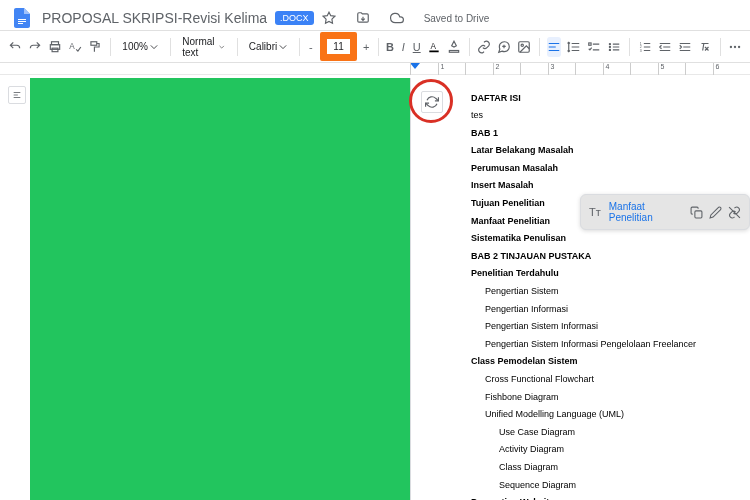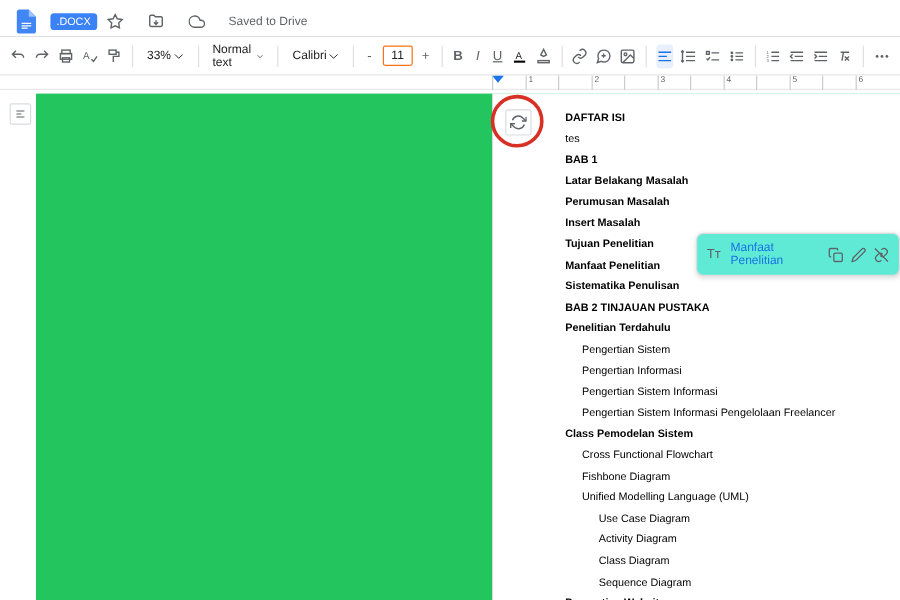--- a/index.html
+++ b/index.html
@@ -30,36 +30,37 @@
 .outline-icon{border:1px solid #dadce0;border-radius:2px;padding:3px;color:#5f6368;cursor:pointer;width:18px;height:18px;display:flex;align-items:center;justify-content:center}
 .canvas{flex:1;background:#22c55e;position:relative;overflow:hidden}
 .page{position:absolute;left:380px;top:-8px;width:460px;background:#fff;border:1px solid #dadce0;padding:18px 35px 30px 60px}
 .refresh-btn{position:absolute;left:10px;top:20px;width:22px;height:22px;border:1px solid #dadce0;border-radius:2px;display:flex;align-items:center;justify-content:center;color:#5f6368;cursor:pointer}
 .red-circle{position:absolute;left:-2px;top:8px;width:44px;height:44px;border:3px solid #d93025;border-radius:50%;pointer-events:none}
 .toc{padding-top:0}
 .toc-row{display:flex;justify-content:space-between;font-size:9px;line-height:1.4;padding:2.5px 0;color:#000}
 .toc-row.bold{font-weight:bold}
 .toc-row.l1{padding-left:14px}
 .toc-row.l2{padding-left:28px}
-.tooltip{position:absolute;left:580px;top:194px;background:#5eead4;border:1px solid #dadce0;border-radius:6px;box-shadow:0 1px 4px rgba(0,0,0,0.15);padding:6px 8px;display:flex;align-items:center;gap:8px;font-size:10px;z-index:10}
+.tooltip{position:absolute;left:580px;top:194px;background:#e5e5e5;border:1px solid #dadce0;border-radius:6px;box-shadow:0 1px 4px rgba(0,0,0,0.15);padding:6px 8px;display:flex;align-items:center;gap:8px;font-size:10px;z-index:10}
 .tooltip-link{color:#1a73e8}
 .tooltip-icons{display:flex;gap:6px;color:#5f6368}
 .tooltip-icons svg{width:13px;height:13px}
 .tt-font{font-size:11px;color:#5f6368}
 </style>
 </head>
 <body>
 
 <div class="header">
   <div class="title-row">
     <svg class="docs-logo" viewBox="0 0 24 24">
         <path fill="#4285f4" d="M14 2H6c-1.1 0-2 .9-2 2v16c0 1.1.9 2 2 2h12c1.1 0 2-.9 2-2V8l-6-6z"></path>
         <path fill="#a1c2fa" d="M14 2v6h6z"></path>
         <path fill="#fff" d="M8 13h8v1H8zm0 2h8v1H8zm0 2h5v1H8z"></path>
       </svg>
+    <span class="doc-title">PROPOSAL SKRIPSI-Revisi Kelima</span>
     <span class="docx-badge">.DOCX</span>
     <div class="title-icons">
       <svg viewBox="0 0 24 24" fill="none" stroke="currentColor" stroke-width="2">
           <path d="M12 2l3 6 7 1-5 5 1 7-6-3-6 3 1-7-5-5 7-1z"></path>
         </svg>
       <svg viewBox="0 0 24 24" fill="none" stroke="currentColor" stroke-width="2">
           <path d="M3 7V5a2 2 0 012-2h4l2 2h8a2 2 0 012 2v10a2 2 0 01-2 2H5a2 2 0 01-2-2z"></path>
           <path d="M12 10v6m-3-3l3 3 3-3"></path>
         </svg>
       <svg viewBox="0 0 24 24" fill="none" stroke="currentColor" stroke-width="2">
@@ -95,42 +96,42 @@
       </svg>
     </div>
   <div class="tb-btn">
       <svg viewBox="0 0 24 24" fill="none" stroke="currentColor" stroke-width="2">
         <rect x="5" y="3" width="10" height="6"></rect>
         <path d="M15 6h4v6h-8v8"></path>
       </svg>
     </div>
   <div class="tb-sep"></div>
   <div class="tb-select">
-      <span>33%</span>
+      <span>100%</span>
       <svg viewBox="0 0 10 10">
         <path d="M1 3l4 4 4-4" fill="none" stroke="currentColor"></path>
       </svg>
     </div>
   <div class="tb-sep"></div>
   <div class="tb-select">
       <span>Normal text</span>
       <svg viewBox="0 0 10 10">
         <path d="M1 3l4 4 4-4" fill="none" stroke="currentColor"></path>
       </svg>
     </div>
   <div class="tb-sep"></div>
   <div class="tb-select">
       <span>Calibri</span>
       <svg viewBox="0 0 10 10">
         <path d="M1 3l4 4 4-4" fill="none" stroke="currentColor"></path>
       </svg>
     </div>
   <div class="tb-sep"></div>
   <div class="tb-btn">-</div>
-  <div class="tb-select" style="border:1px solid #f97316;border-radius:2px;padding:2px 6px">11</div>
+  <div class="tb-select" style="border:7px solid #f97316;border-radius:2px;padding:2px 6px">11</div>
   <div class="tb-btn">+</div>
   <div class="tb-sep"></div>
   <div class="tb-btn" style="font-weight:bold">B</div>
   <div class="tb-btn" style="font-style:italic">I</div>
   <div class="tb-btn" style="text-decoration:underline">U</div>
   <div class="tb-btn">
       <svg viewBox="0 0 24 24">
         <text x="6" y="16" font-size="14" fill="#202124">A</text>
         <rect x="4" y="18" width="16" height="3" fill="#000"></rect>
       </svg>

